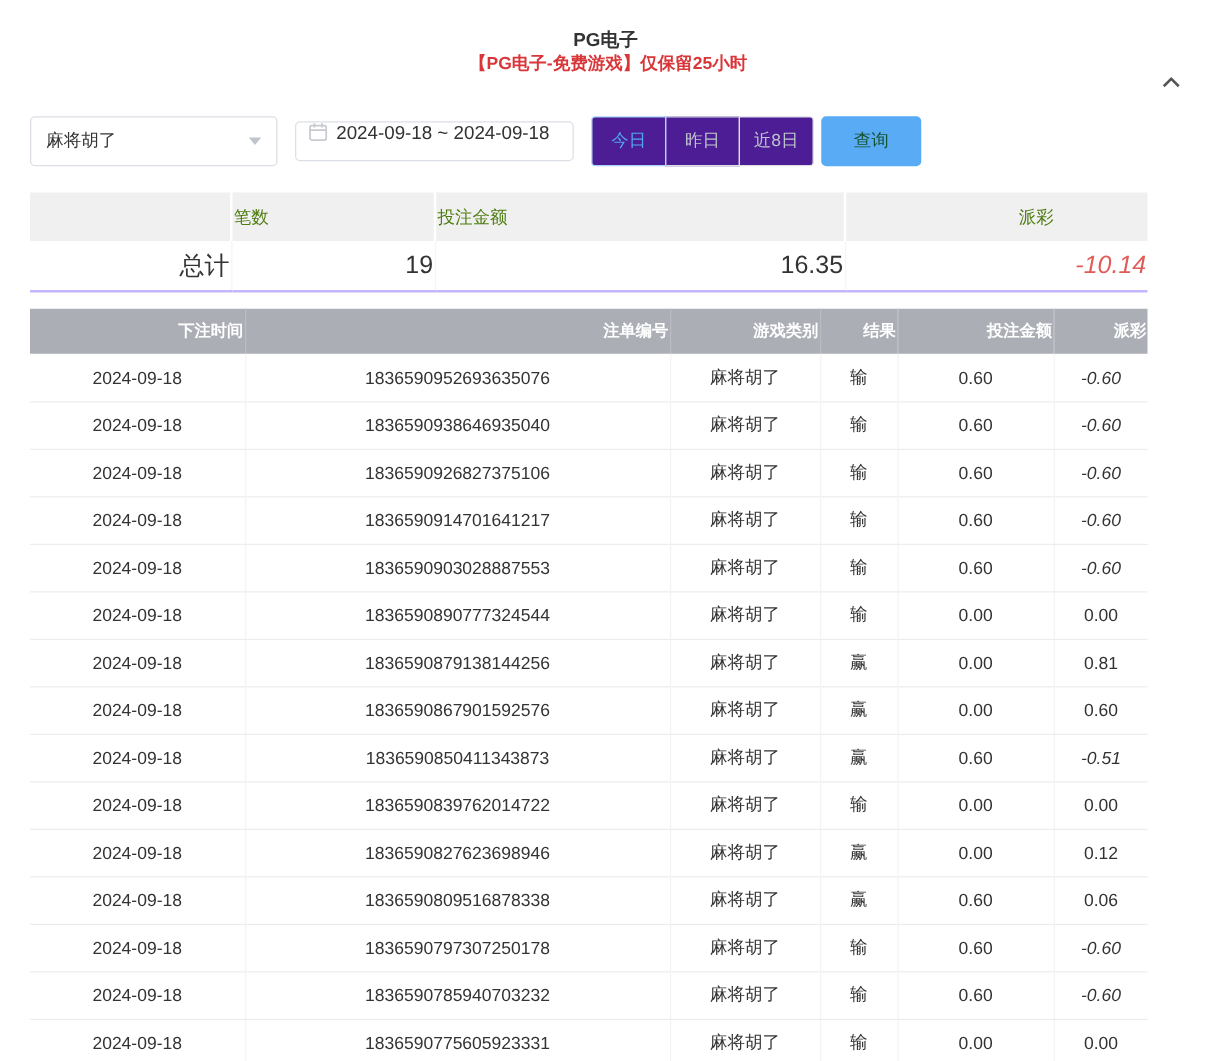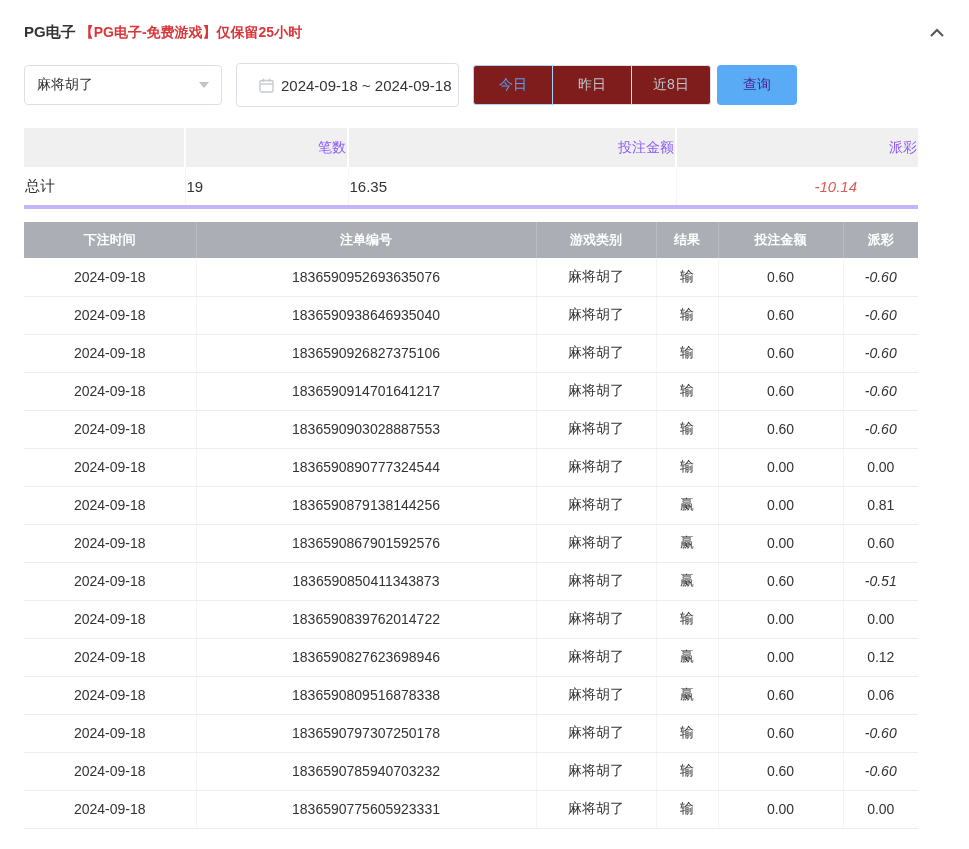--- a/index.html
+++ b/index.html
@@ -16,20 +16,21 @@
     border-bottom: 1px solid #ececec;
   }
   .prev-title {
     position: absolute; top: -8px; left: 24px;
     font-weight: bold; font-size: 15px; color: #333; cursor: pointer;
   }
   
   .section-header {
     display: flex; align-items: center;
     padding: 23px 24px 0 24px;
+    flex-direction: column;
   }
   .sec-title { font-weight: bold; font-size: 15px; color: #333; }
   .sec-notice { color: var(--notice,#d9363a); font-weight: bold; font-size: 14px; margin-left: 4px; }
   .collapse-btn { margin-left: auto; cursor: pointer; display: flex; align-items: center; }
   
   .filters {
     display: flex; align-items: center;
     padding: 21px 24px 0 24px;
   }
   .select-box {
@@ -37,62 +38,62 @@
     border: 1px solid #dcdfe6; border-radius: 4px;
     display: flex; align-items: center; justify-content: space-between;
     padding: 0 12px; cursor: pointer; background: #fff;
   }
   .caret-down {
     width: 0; height: 0;
     border-left: 5px solid transparent; border-right: 5px solid transparent;
     border-top: 6px solid #c0c4cc;
   }
   .date-box {
-    margin-left: 14px; width: 223px; height: 44px;
+    margin-left: 14px; width: 223px; height: 32px;
     border: 1px solid #dcdfe6; border-radius: 4px;
-    display: flex; align-items: center; gap: 7px;
-    padding: 0 22px; cursor: pointer; background: #fff;
+    display: flex; align-items: flex-start; gap: 7px;
+    padding: 0 10px; cursor: pointer; background: #fff;
     font-size: 15px; white-space: nowrap;
   }
   .btn-group { margin-left: 14px; display: flex; }
   .qbtn {
-    width: 80px; height: 40px; background: #7f1d1d;
+    width: 60px; height: 40px; background: #4c1d95;
     border: 1px solid #dcdfe6; margin-left: -1px;
     font-size: 14px; color: #bfc3cc; cursor: pointer; position: relative;
     font-family: "Liberation Sans", sans-serif;
   }
   .qbtn:first-child { margin-left: 0; border-radius: 3px 0 0 3px; }
   .qbtn:last-child { border-radius: 0 3px 3px 0; }
   .qbtn.active { color: var(--accent,#53a4f4); border-color: #a9d4fb; z-index: 2; }
   .search-btn {
     margin-left: 6px; width: 80px; height: 40px;
-    background: var(--accent-bg,#5aabf6); color: #4c1d95;
+    background: var(--accent-bg,#5aabf6); color: #14532d;
     border: none; border-radius: 4px; font-size: 14px; cursor: pointer;
     font-family: "Liberation Sans", sans-serif;
   }
   
   table { border-collapse: collapse; table-layout: fixed; }
   .summary { width: 894px; margin: 21px 24px 0 24px; }
   .summary th {
     background: #f0f0f0; height: 39px; font-size: 14px; font-weight: normal;
-    color: #8b5cf6; text-align: right; border-left: 2px solid #fff;
+    color: #4d7c0f; text-align: left; border-left: 2px solid #fff;
   }
   .summary th:first-child { border-left: none; }
   .summary td {
-    height: 40px; text-align: left; font-size: 15px;
-    border-bottom: 4px solid #c4b5fd; border-left: 1px solid #f5f5f5;
+    height: 40px; text-align: right; font-size: 20px;
+    border-bottom: 2px solid #c4b5fd; border-left: 1px solid #f5f5f5;
     background: #fff;
   }
   .summary td:first-child { border-left: none; }
   .summary .col-payout { padding-left: 138px; }
   
   .detail { width: 894px; margin: 13px 24px 0 24px; }
   .detail thead th {
     background: var(--table-header-bg,#abaeb5); color: #fff;
-    height: 36px; font-size: 13px; font-weight: bold; text-align: center;
+    height: 36px; font-size: 13px; font-weight: bold; text-align: right;
     border-left: 1px solid #b9bcc2;
   }
   .detail thead th:first-child { border-left: none; }
   .detail tbody td {
     height: 38px; text-align: center; font-size: 14px; color: #333;
     border-bottom: 1px solid #ededed; border-left: 1px solid #f4f4f4;
     background: #fff; overflow: hidden; white-space: nowrap;
   }
   .detail tbody td:first-child { border-left: none; }
   .neg { color: var(--negative,#e05c58); font-style: italic; }

